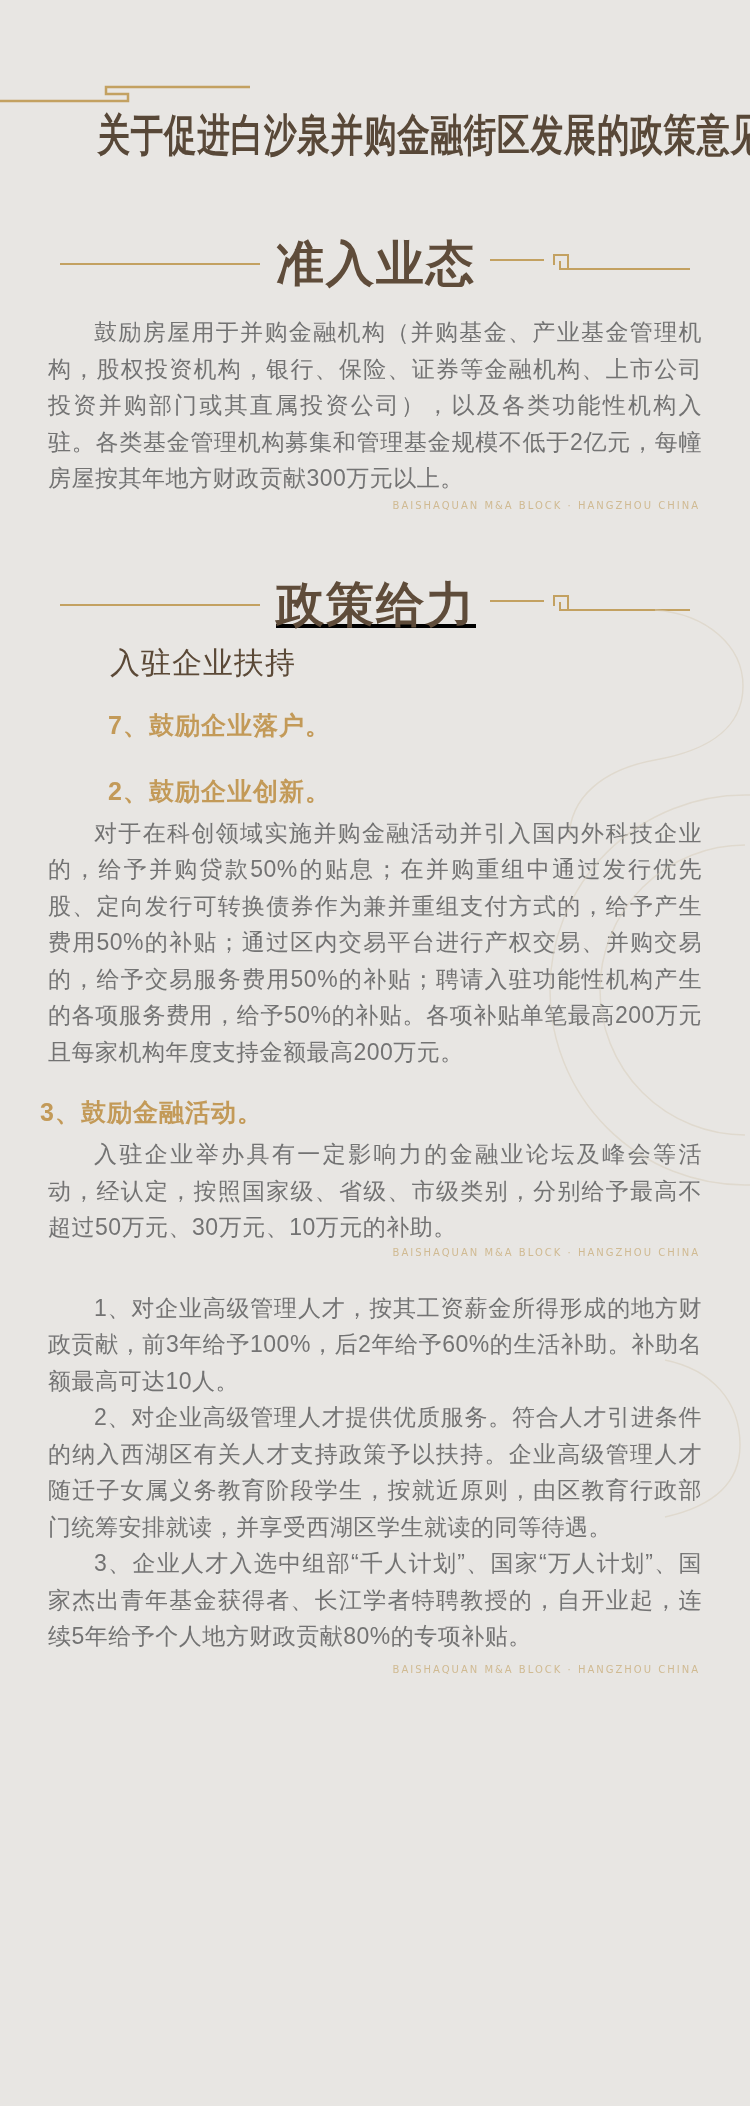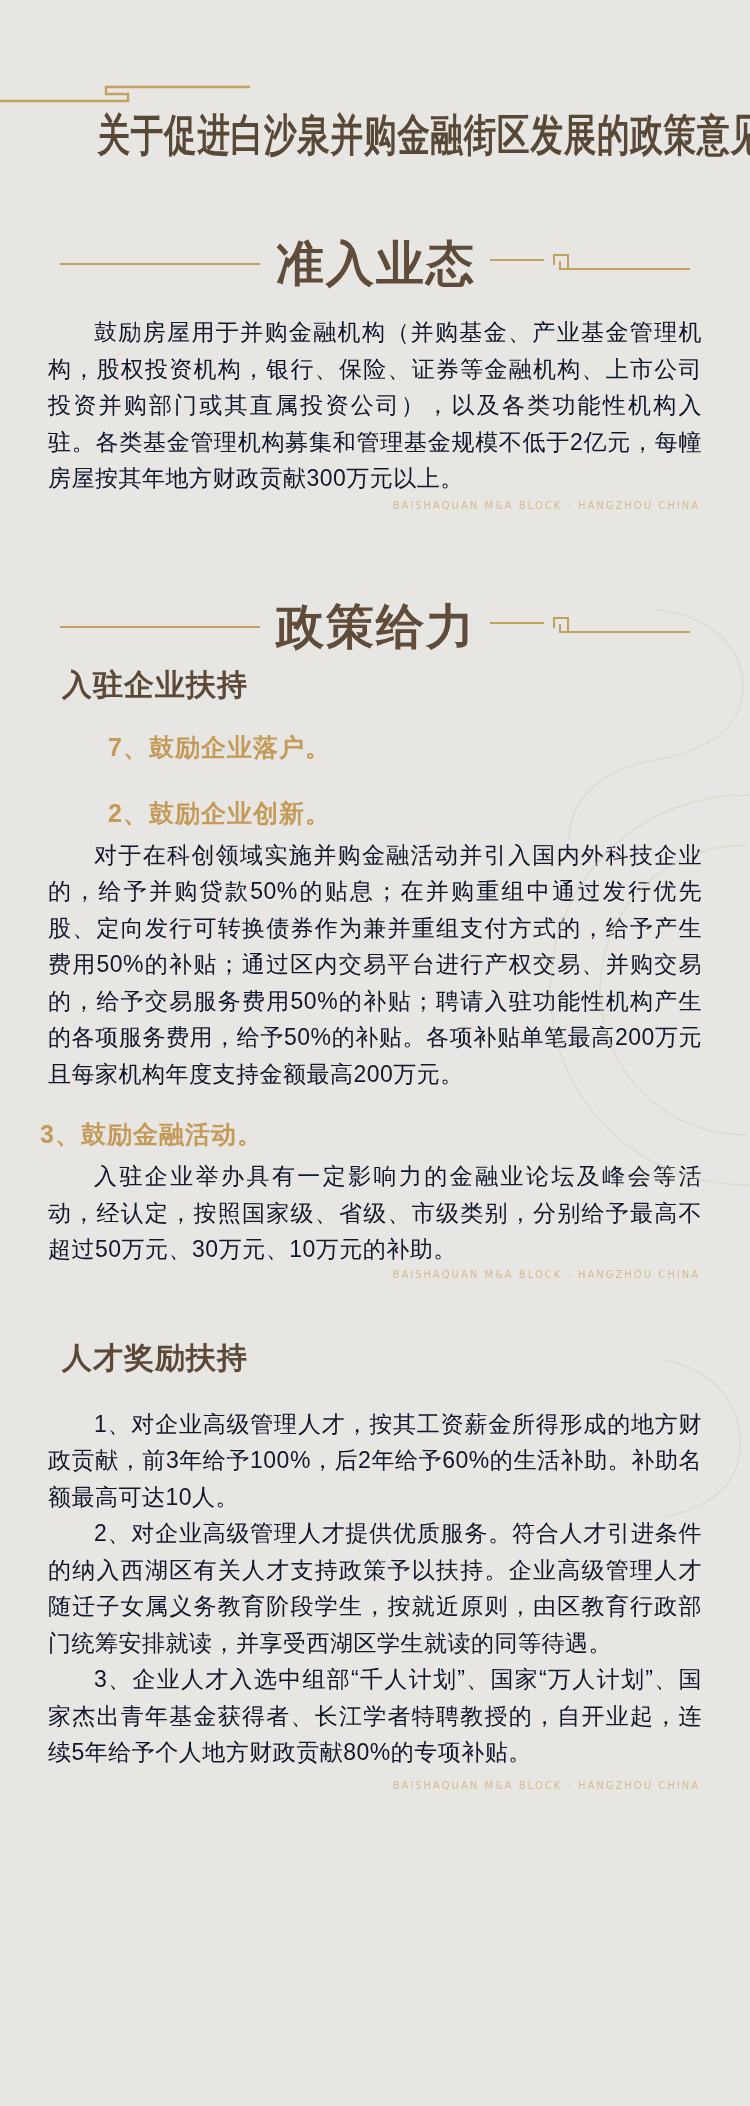--- a/index.html
+++ b/index.html
@@ -15,41 +15,41 @@
   .main-title{
     margin:106px 0 0;padding:0;text-align:center;
     font-family:"Liberation Serif","DejaVu Serif",serif;
     font-size:44px;font-weight:600;color:#584838;line-height:60px;
     white-space:nowrap;transform:scaleX(0.74);transform-origin:center;
     letter-spacing:1px;
   }
 
   .section-header{display:flex;align-items:center;justify-content:center;height:44px;}
   .section-header.first{margin-top:76px;}
-  .section-header.second{margin-top:92px;}
+  .section-header.second{margin-top:70px;text-decoration:underline;}
   .h-line{width:200px;height:2px;background:#c3a161;margin-right:16px;flex:none;}
   .h-text{font-size:48px;font-weight:bold;color:#5f4c3a;letter-spacing:2px;line-height:44px;}
   .h-deco{width:200px;height:26px;margin-left:14px;flex:none;}
 
   .body-para{
-    margin:0 48px;font-size:23px;line-height:36.5px;color:#0f172a;
+    margin:0 48px;font-size:23px;line-height:36.5px;color:#737373;
     text-align:justify;text-indent:2em;letter-spacing:0.5px;
   }
   .intro{margin-top:28px;}
 
   .watermark{
     margin:2px 50px 0 0;text-align:right;
     font-size:10px;letter-spacing:2px;color:#d0ba92;
     font-family:"DejaVu Sans",sans-serif;line-height:14px;
   }
   .watermark.wm2{margin-top:0;}
   .watermark.wm3{margin-top:8px;}
 
   .sub-heading{
-    margin:18px 0 0 62px;font-size:30px;font-weight:bold;color:#5b4937;
+    margin:18px 0 0 110px;font-size:30px;font-weight:normal;color:#5b4937;
     line-height:36px;letter-spacing:1px;
   }
   .sub-heading.talent{margin-top:58px;}
 
   .item-heading{
     margin:28px 0 0 108px;font-size:25px;font-weight:bold;color:#c39a58;
     line-height:32px;letter-spacing:1px;
   }
   .item-heading.i2{margin-top:34px;}
   .item-heading.i3{margin-top:26px;margin-left:40px;}
@@ -103,21 +103,20 @@
   <h3 class="item-heading i1">7、鼓励企业落户。</h3>
 
   <h3 class="item-heading i2">2、鼓励企业创新。</h3>
   <p class="body-para item-body">对于在科创领域实施并购金融活动并引入国内外科技企业的，给予并购贷款50%的贴息；在并购重组中通过发行优先股、定向发行可转换债券作为兼并重组支付方式的，给予产生费用50%的补贴；通过区内交易平台进行产权交易、并购交易的，给予交易服务费用50%的补贴；聘请入驻功能性机构产生的各项服务费用，给予50%的补贴。各项补贴单笔最高200万元且每家机构年度支持金额最高200万元。</p>
 
   <h3 class="item-heading i3">3、鼓励金融活动。</h3>
   <p class="body-para item-body">入驻企业举办具有一定影响力的金融业论坛及峰会等活动，经认定，按照国家级、省级、市级类别，分别给予最高不超过50万元、30万元、10万元的补助。</p>
 
   <div class="watermark wm2">BAISHAQUAN M&amp;A BLOCK · HANGZHOU CHINA</div>
 
-  <h2 class="sub-heading talent">人才奖励扶持</h2>
 
   <p class="body-para talent-para tp1">1、对企业高级管理人才，按其工资薪金所得形成的地方财政贡献，前3年给予100%，后2年给予60%的生活补助。补助名额最高可达10人。</p>
   <p class="body-para talent-para">2、对企业高级管理人才提供优质服务。符合人才引进条件的纳入西湖区有关人才支持政策予以扶持。企业高级管理人才随迁子女属义务教育阶段学生，按就近原则，由区教育行政部门统筹安排就读，并享受西湖区学生就读的同等待遇。</p>
   <p class="body-para talent-para">3、企业人才入选中组部“千人计划”、国家“万人计划”、国家杰出青年基金获得者、长江学者特聘教授的，自开业起，连续5年给予个人地方财政贡献80%的专项补贴。</p>
 
   <div class="watermark wm3">BAISHAQUAN M&amp;A BLOCK · HANGZHOU CHINA</div>
 
 </div>
 
 </body></html>

